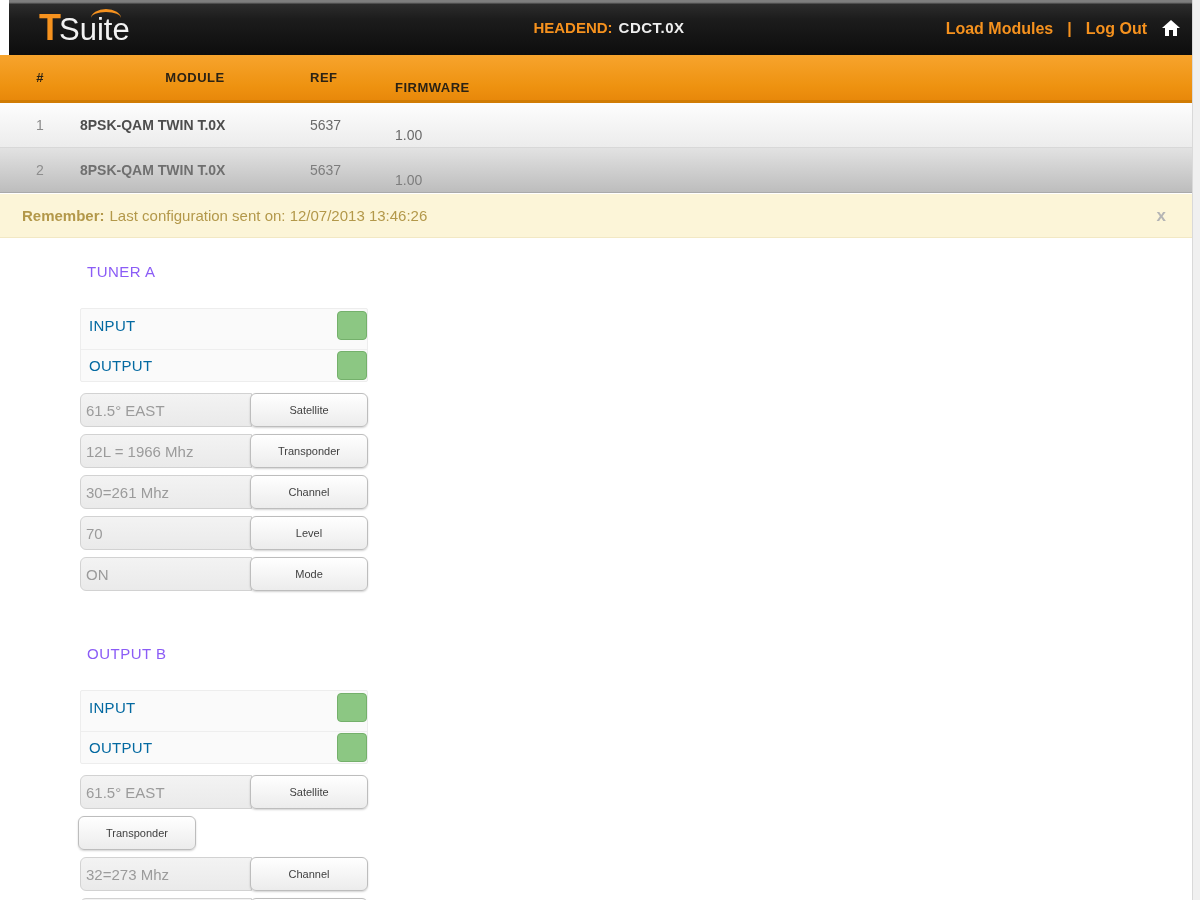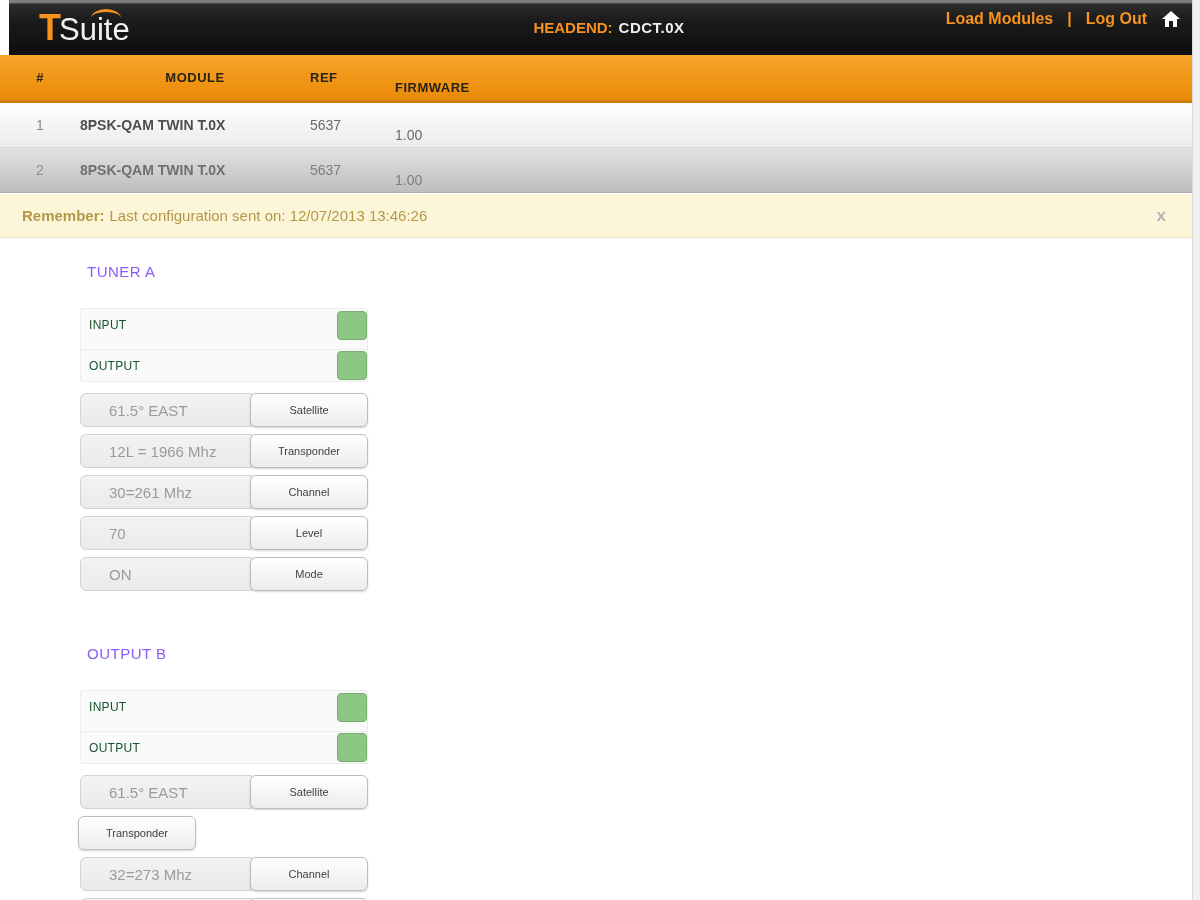--- a/index.html
+++ b/index.html
@@ -14,21 +14,21 @@
   .logo { position:relative; margin-left:30px; width:160px; cursor:pointer; }
   .logo-t { color:#f6921e; font-size:36px; font-weight:bold; letter-spacing:-2px; }
   .logo-suite { color:#f2f2f2; font-size:31px; font-weight:normal; letter-spacing:0px; }
   .logo-swoosh { position:absolute; left:52px; top:2px; width:30px; height:9px;
                  border-top:3px solid #f6921e; border-radius:50% / 100% 100% 0 0; }
   .headend { position:absolute; left:0; right:0; top:0; height:55px; display:flex;
              align-items:center; justify-content:center; gap:6px; pointer-events:none; }
   .headend-label { color:#f6921e; font-size:15px; font-weight:bold; }
   .headend-value { color:#eee; font-size:15px; font-weight:bold; letter-spacing:0.5px; }
   .topbar-right { position:absolute; right:28px; top:0; height:38px; display:flex;
-                  align-items:center; gap:14px; }
+                  align-items:flex-end; gap:14px; }
   .toplink { color:#f6921e; font-size:16px; font-weight:bold; cursor:pointer; }
   .topsep { color:#f6921e; font-size:16px; font-weight:bold; }
   .home-icon { width:20px; height:20px; display:block; cursor:pointer; }
 
   
   .thead { position:absolute; left:0; top:55px; width:1200px; height:48px;
            background:linear-gradient(#f7a42d, #ee9210 70%, #e8880a);
            border-bottom:3px solid #d07c05; display:flex; align-items:center;
            color:#2b2214; font-size:13px; font-weight:bold; letter-spacing:0.5px; }
   .col-num { width:80px; text-align:center; }
@@ -60,28 +60,28 @@
 
   
   .content { position:absolute; left:0; top:238px; width:1200px; height:662px;
              background:#fff; padding-left:80px; padding-top:25px; overflow:hidden; }
   .tuner-title { color:#8b5cf6; font-size:15px; font-weight:normal; letter-spacing:0.5px;
                  margin-left:7px; margin-bottom:28px; }
   .status-panel { width:288px; background:#fafafa; border:1px solid #ededed;
                   border-radius:2px; margin-bottom:11px; }
   .status-row { height:32px; display:flex; align-items:center; padding-left:8px; }
   .status-row + .status-row { border-top:1px solid #eee;margin-top:8px; }
-  .status-label { color:#14532d; font-size:12px; letter-spacing:0.3px; }
+  .status-label { color:#0369a1; font-size:15px; letter-spacing:0.3px; }
   .led { margin-left:auto; width:30px; height:29px; background:#8cc783;
          border:1px solid #74b06b; border-radius:4px; }
 
   .field-row { width:288px; height:34px; display:flex; margin-bottom:7px; }
   .field-value { flex:1; height:34px; background:linear-gradient(#f3f3f3,#eaeaea);
                  border:1px solid #d2d2d2; border-radius:6px 0 0 6px;
-                 display:flex; align-items:center; padding-left:28px;
+                 display:flex; align-items:center; padding-left:5px;
                  color:#9b9b9b; font-size:15px; }
   .field-btn { width:118px; height:34px; margin-left:-2px;
                background:linear-gradient(#ffffff,#ececec);
                border:1px solid #bdbdbd; border-radius:6px;
                box-shadow:0 1px 2px rgba(0,0,0,0.18);
                display:flex; align-items:center; justify-content:center;
                color:#3f3f3f; font-size:11px; cursor:pointer; }
   .tuner-gap { height:47px; }
 
   

